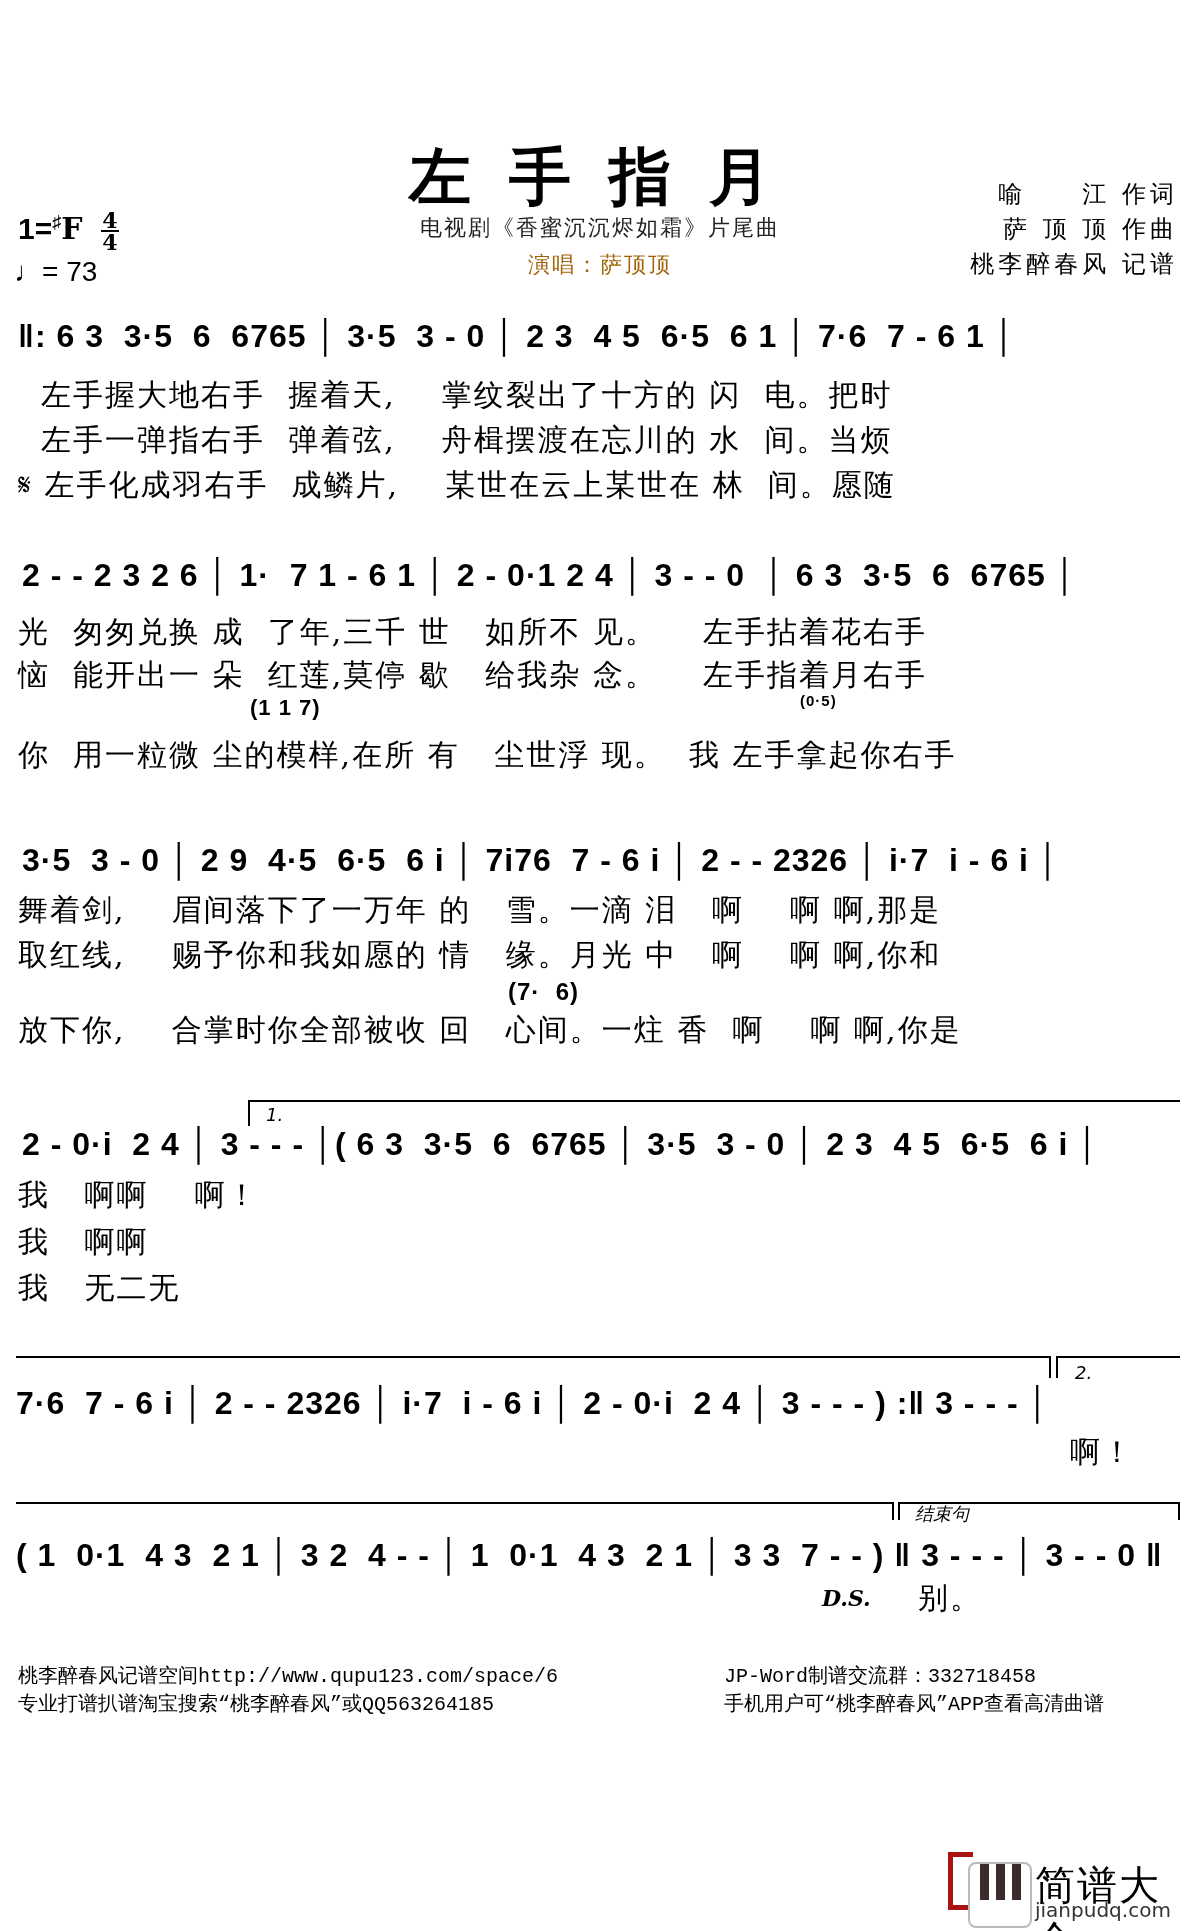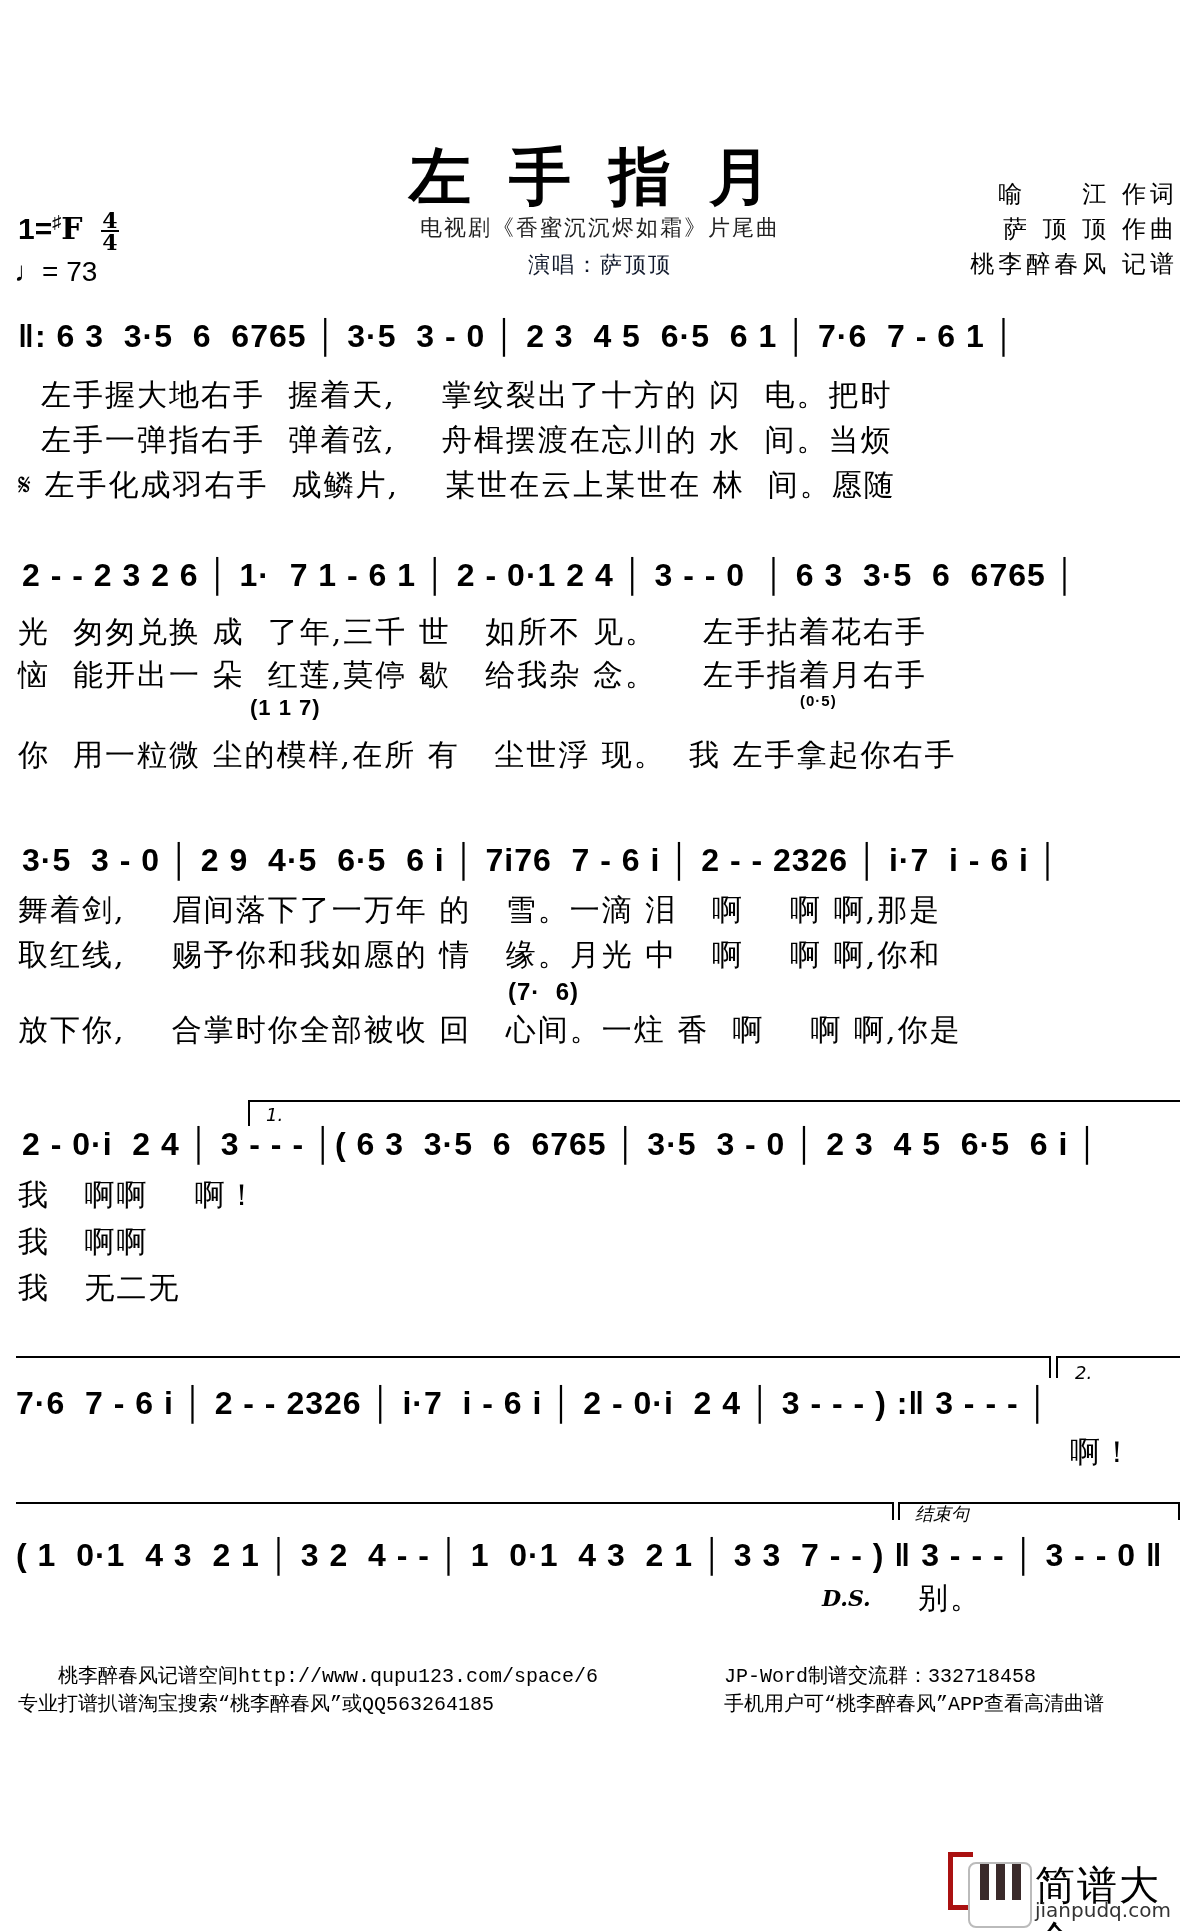--- a/index.html
+++ b/index.html
@@ -1,20 +1,20 @@
 <!DOCTYPE html>
 <html><head>
 <meta charset="utf-8">
 <style>
   html,body{margin:0;padding:0;background:#fff;}
   body{width:1200px;height:1931px;position:relative;overflow:hidden;color:#000;font-family:"DejaVu Sans","Liberation Sans",sans-serif;}
   .abs{position:absolute;}
   .title{left:0;width:1200px;top:135px;text-align:center;font-family:"DejaVu Serif","Liberation Serif",serif;font-size:62px;font-weight:bold;letter-spacing:38px;padding-left:18px;box-sizing:border-box;}
   .subtitle{left:0;width:1200px;top:213px;text-align:center;font-size:22px;color:#222;letter-spacing:2px;}
-  .singer{left:0;width:1200px;top:250px;text-align:center;font-size:22px;color:#0f172a;letter-spacing:2px;}
+  .singer{left:0;width:1200px;top:250px;text-align:center;font-size:22px;color:#a16207;letter-spacing:2px;}
   .credit{right:22px;font-size:24px;text-align:right;letter-spacing:4px;}
   .key{left:18px;top:210px;font-size:30px;font-weight:bold;font-family:"Liberation Sans",sans-serif;}
   .key sup{font-size:18px;}
   .frac{display:inline-block;vertical-align:middle;text-align:center;line-height:20px;font-size:22px;font-family:"DejaVu Serif",serif;margin-left:10px;}
   .frac span{display:block;}
   .frac .bar{border-top:2px solid #000;width:18px;margin:0 auto;}
   .tempo{left:14px;top:256px;font-size:28px;font-family:"Liberation Sans",sans-serif;}
   .notes{font-family:"Liberation Sans","DejaVu Sans",sans-serif;font-weight:bold;font-size:32px;white-space:pre;letter-spacing:1px;}
   .lyric{font-family:"DejaVu Serif","Liberation Serif",serif;font-size:30px;white-space:pre;letter-spacing:2px;}
   .hline{height:2px;background:#000;}
@@ -86,21 +86,21 @@
 <div class="abs hline" style="left:16px;top:1502px;width:878px;"></div>
 <div class="abs vline" style="left:892px;top:1502px;height:18px;"></div>
 <div class="abs hline" style="left:898px;top:1502px;width:282px;"></div>
 <div class="abs vline" style="left:898px;top:1502px;height:18px;"></div>
 <div class="abs vline" style="left:1178px;top:1502px;height:18px;"></div>
 <div class="abs small-italic" style="left:915px;top:1502px;">结束句</div>
 <div class="abs notes" style="left:16px;top:1537px;">( 1  0·1  4 3  2 1 │ 3 2  4 - - │ 1  0·1  4 3  2 1 │ 3 3  7 - - ) ‖ 3 - - - │ 3 - - 0 ‖</div>
 <div class="abs" style="left:822px;top:1585px;font-family:'DejaVu Serif',serif;font-style:italic;font-weight:bold;font-size:22px;">D.S.</div>
 <div class="abs lyric" style="left:918px;top:1578px;">别。</div>
 
-<div class="abs footer" style="left:18px;top:1662px;margin-left:40px;">桃李醉春风记谱空间http://www.qupu123.com/space/6</div>
+<div class="abs footer" style="left:18px;top:1662px;">桃李醉春风记谱空间http://www.qupu123.com/space/6</div>
 <div class="abs footer" style="left:18px;top:1690px;">专业打谱扒谱淘宝搜索“桃李醉春风”或QQ563264185</div>
 <div class="abs footer" style="left:724px;top:1662px;">JP-Word制谱交流群：332718458</div>
 <div class="abs footer" style="left:724px;top:1690px;">手机用户可“桃李醉春风”APP查看高清曲谱</div>
 
 <div class="abs logo-red"></div>
 <div class="abs logo-piano">
   <i style="left:10px"></i>
     <i style="left:26px"></i>
     <i style="left:42px"></i>
 </div>

